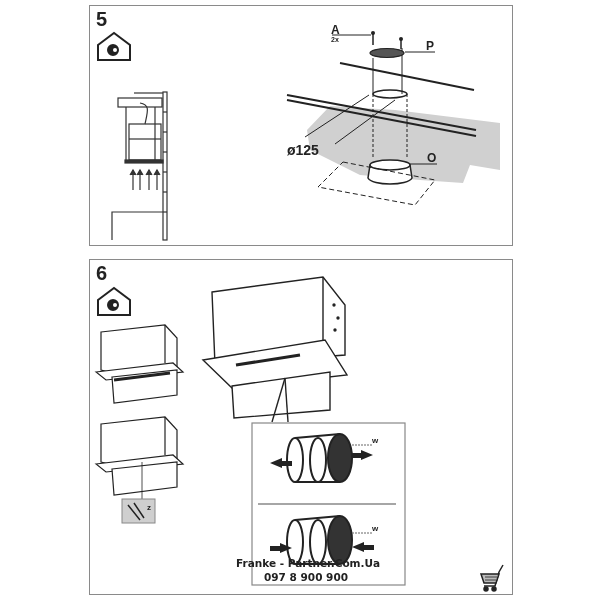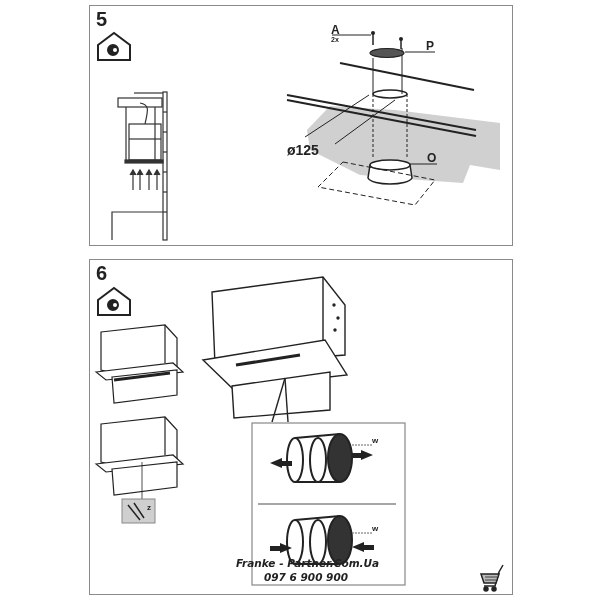--- a/index.html
+++ b/index.html
@@ -2,21 +2,21 @@
 <html><head>
 <meta charset="utf-8">
 <style>
   html, body { margin:0; padding:0; background:#ffffff; }
   body { width:600px; height:600px; position:relative; overflow:hidden; font-family:"Liberation Sans", sans-serif; }
   .panel { position:absolute; border:1.5px solid #8a8a8a; background:#fff; box-sizing:border-box; }
   #panel5 { left:89px; top:5px; width:424px; height:241px; }
   #panel6 { left:89px; top:259px; width:424px; height:336px; }
   .step-num { position:absolute; font-weight:bold; font-size:20px; color:#222; }
   svg { position:absolute; left:0; top:0; }
-  .watermark { position:absolute; text-align:center; font-family:"DejaVu Sans", sans-serif; font-weight:bold; color:#222;font-style:italic; }
+  .watermark { position:absolute; text-align:center; font-family:"DejaVu Sans", sans-serif; font-weight:bold; color:#222; }
   .wm1 { left:236px; top:557px; font-size:10.5px; }
   .wm2 { left:264px; top:571px; font-size:10.5px; }
   .lbl { font-family:"Liberation Sans", sans-serif; font-weight:bold; fill:#222; }
 </style>
 </head>
 <body>
 
 <div id="panel5" class="panel"></div>
 <div class="step-num" style="left:96px;top:8px;">5</div>
 
@@ -168,13 +168,13 @@
     <polyline points="503,565 499,572 495,586 484,586"></polyline>
     <path d="M481 574 L499 574 L496 583 L484 583 Z" fill="#bbb"></path>
     <line x1="485" y1="577" x2="497" y2="577" stroke-width="0.8"></line>
     <line x1="485" y1="580" x2="496" y2="580" stroke-width="0.8"></line>
     <circle cx="486" cy="589" r="2" fill="#222"></circle>
     <circle cx="494" cy="589" r="2" fill="#222"></circle>
   </g>
 </svg>
 
 <div class="watermark wm1">Franke - Partner.Com.Ua</div>
-<div class="watermark wm2">097 6 900 900</div>
+<div class="watermark wm2">097 8 900 900</div>
 
 </body></html>

